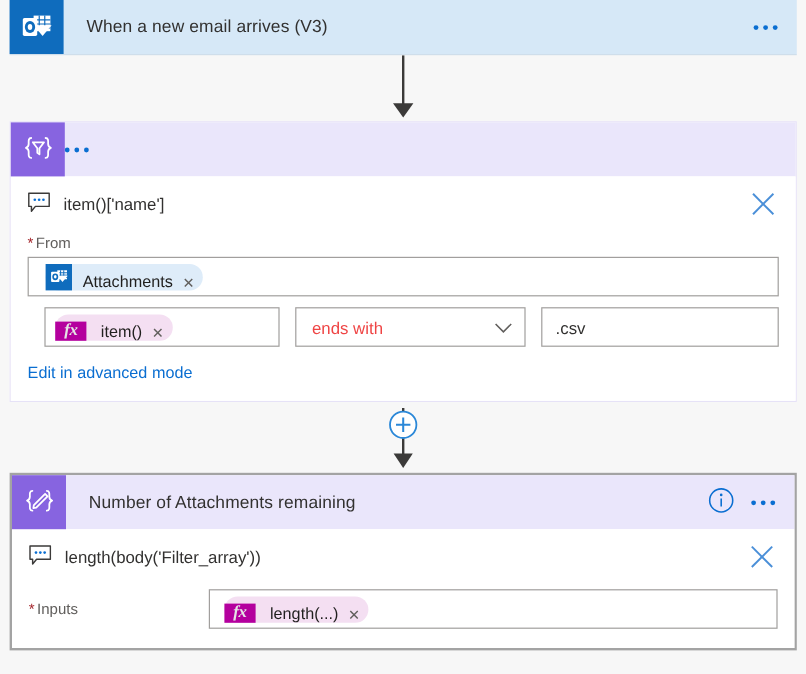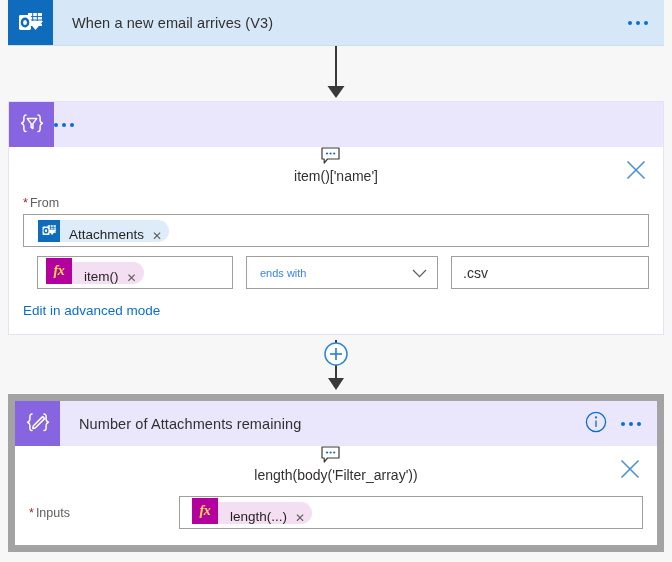--- a/index.html
+++ b/index.html
@@ -93,41 +93,40 @@
     border: 1px solid #e6e2f7;
   }
   #filter-card .card-header {
     background: #eae6fb;
   }
   #filter-card .card-icon {
     background: #8764e0;
   }
   #action-card {
     top: 394px;
-    border: 7px solid #a3a3a3;
+    border: 2px solid #a3a3a3;
   }
   #action-card .card-header {
     background: #eae6fb;
   }
   #action-card .card-icon {
     background: #8764e0;
   }
 
   .card-body {
     background: #ffffff;
     padding: 0 14px 16px 14px;
   }
 
   
   .comment-row {
     display: flex;
     align-items: center;
     height: 46px;
     position: relative;
-    flex-direction: column;
   }
   .comment-icon {
     flex: 0 0 auto;
     margin-right: 11px;
     display: block;
   }
   .comment-text {
     font-size: 14px;
     color: #323130;
     flex: 1 1 auto;
@@ -190,24 +189,24 @@
     justify-content: center;
     margin-right: 9px;
   }
   .token-expr {
     background: #f4dff2;
     color: #201f1e;
     padding-right: 7px;
   }
   .token-expr .fx {
     width: 26px;
-    height: 26px;
+    height: 16px;
     flex: 0 0 26px;
     background: #b4009e;
-    color: #fde047;
+    color: #e5e5e5;
     font-family: "Liberation Serif", serif;
     font-style: italic;
     font-weight: bold;
     font-size: 14px;
     display: flex;
     align-items: center;
     justify-content: center;
     margin-right: 12px;
     letter-spacing: -.3px;
   }
@@ -231,22 +230,22 @@
     width: 196px;
     padding-left: 8px;
   }
   .cond-op {
     width: 192px;
     justify-content: space-between;
     padding: 0 10px 0 13px;
     cursor: pointer;
   }
   .cond-op span.op-text {
-    font-size: 11px;
-    color: #3b82f6;
+    font-size: 14px;
+    color: #ef4444;
   }
   .cond-val {
     flex: 1 1 auto;
     padding-left: 11px;
     font-size: 14px;
     color: #323130;
   }
 
   .adv-link {
     display: inline-block;

